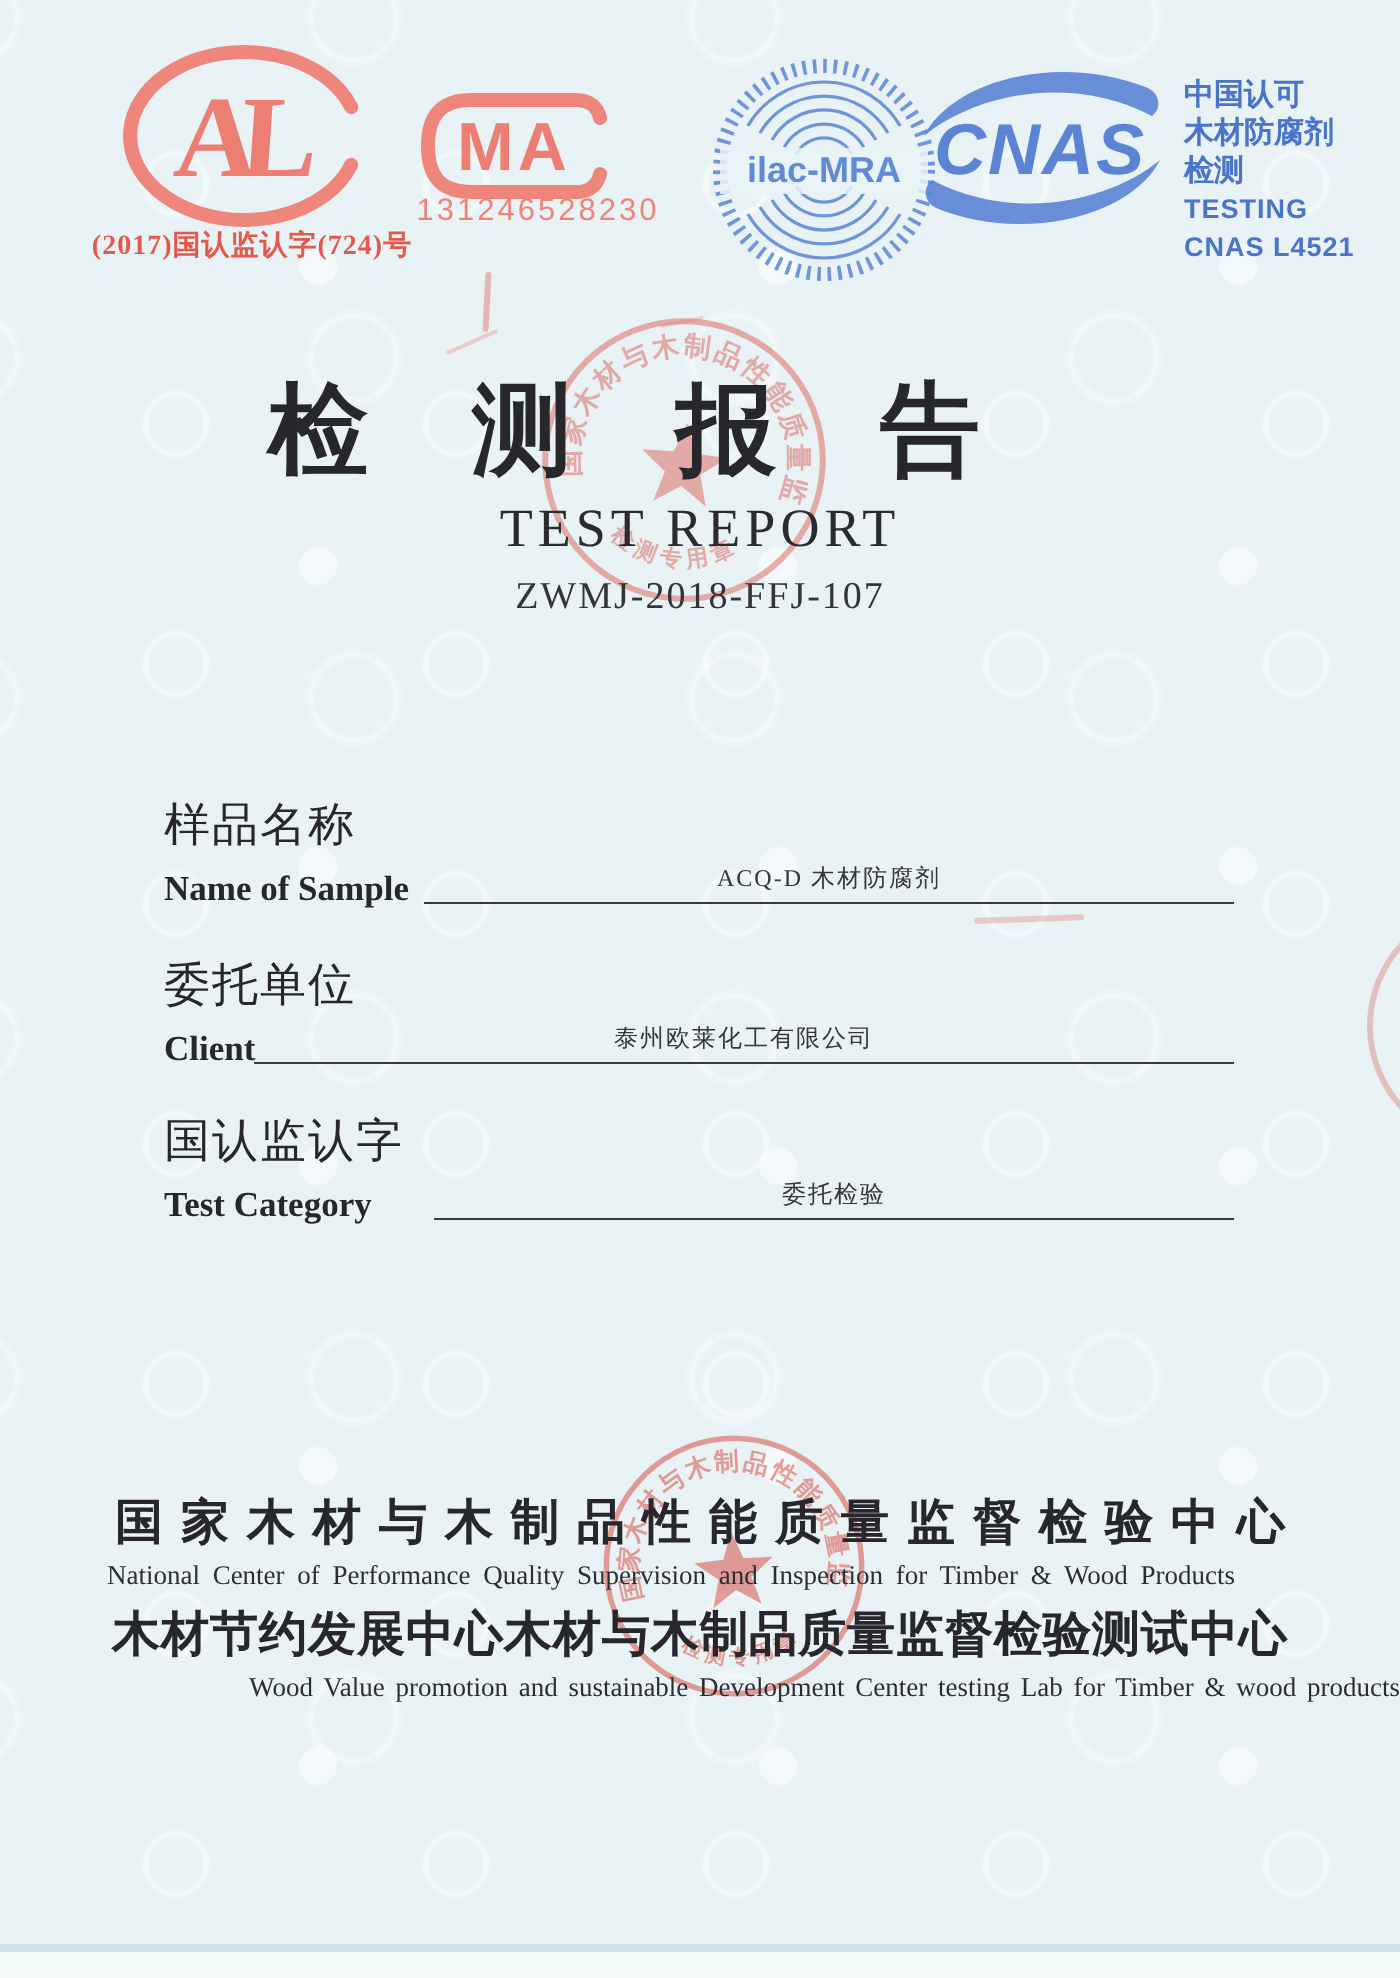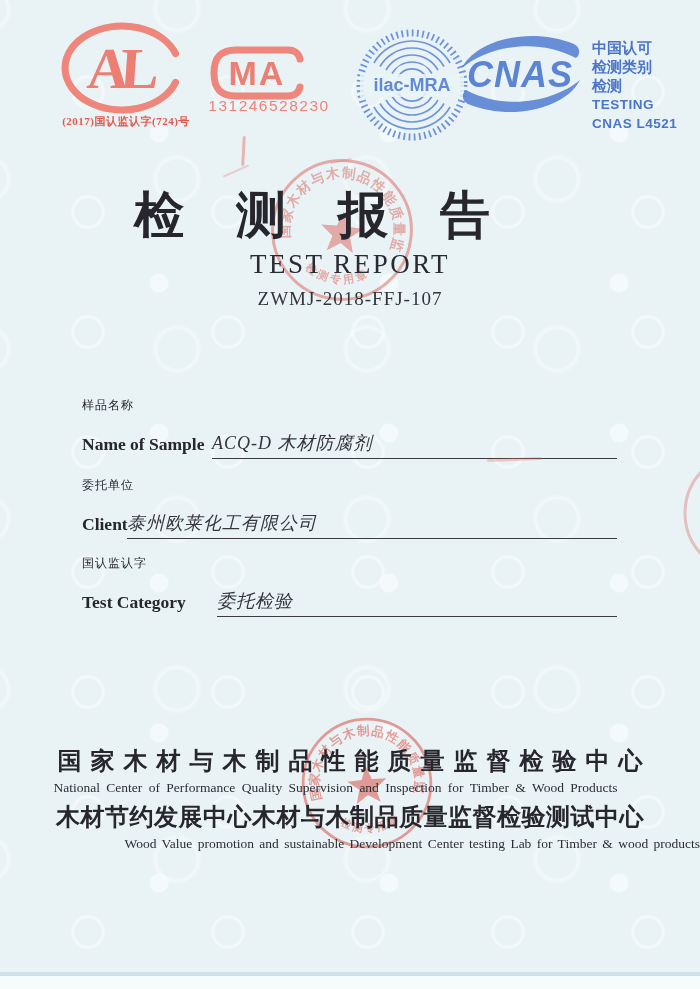--- a/index.html
+++ b/index.html
@@ -14,42 +14,42 @@
       radial-gradient(circle, rgba(255,255,255,0) 19px, rgba(255,255,255,.45) 21px, rgba(255,255,255,0) 25px),
       radial-gradient(circle, rgba(255,255,255,.5) 0 9px, rgba(255,255,255,0) 10px);
     background-size:140px 120px, 190px 170px, 230px 150px;
     background-position:18px 32px, 82px 94px, 44px 58px;
     color:#23232a;
   }
   .abs { position:absolute; }
 
   
   .cal-caption { left:40px; top:114px; width:172px; text-align:center;
-    font-size:11px; font-weight:bold; color:#e25a4e; letter-spacing:.5px; }
+    font-size:14px; font-weight:bold; color:#e25a4e; letter-spacing:.5px; }
   .cma-number { left:206px; top:97px; width:126px; text-align:center;
     font-size:15.5px; color:#ef837a; letter-spacing:1.5px; font-family:"Liberation Sans",sans-serif; }
   .cnas-lines { left:592px; top:38px; line-height:19px; color:#4a74c8;
     font-weight:bold; font-size:15px; font-family:Liberation Sans, sans-serif; }
   .cnas-lines .en { font-size:13.5px; letter-spacing:.5px; }
 
   
   .title-cn { left:0; top:182px; width:624px; text-align:center;
     font-size:50px; font-weight:bold; letter-spacing:52px; text-indent:52px;
     color:#26262c; }
   .title-en { left:0; top:249px; width:700px; text-align:center;
     font-size:27px; font-weight:normal; letter-spacing:2.5px; color:#2a2a31; }
   .report-no { left:0; top:288px; width:700px; text-align:center;
     font-size:19px; letter-spacing:1px; color:#33333a; }
 
   
-  .f-label-cn { left:82px; font-size:12px; color:#26262c;
+  .f-label-cn { left:82px; font-size:23px; color:#26262c;
     font-family:"Liberation Sans","Liberation Serif",sans-serif; letter-spacing:1px; }
   .f-label-en { left:82px; font-size:17.5px; font-weight:bold; color:#26262c; }
-  .f-line { border-bottom:1.5px solid #3a3a40; 
-    font-size:18px; color:#35353c; padding-bottom:3px; letter-spacing:1px;font-style:italic; }
+  .f-line { border-bottom:1.5px solid #3a3a40; text-align:center;
+    font-size:12px; color:#35353c; padding-bottom:3px; letter-spacing:1px; }
 
   
   .org-cn1 { left:0; top:745px; width:700px; text-align:center; font-weight:bold;
     font-size:24px; letter-spacing:9px; text-indent:9px; color:#26262c;
     font-family:"Liberation Sans",sans-serif; }
   .org-en1 { left:0; top:780px; width:644px; text-align:center;
     font-size:13.5px; word-spacing:3px; color:#2d2d34;padding-left:27px; }
   .org-cn2 { left:0; top:801px; width:700px; text-align:center; font-weight:bold;
     font-size:24px; letter-spacing:.5px; color:#26262c;
     font-family:"Liberation Sans",sans-serif; }
@@ -103,21 +103,21 @@
   <svg class="abs" style="left:456px; top:30px;" width="130" height="88" viewBox="0 0 130 88">
     <g fill="#5b84d4" opacity=".9">
       <path d="M6 38 C20 10 74 -4 118 14 C124 17 125 24 120 28 C78 6 30 18 6 38 Z"></path>
       <path d="M124 50 C110 78 56 92 12 74 C6 71 5 64 10 60 C52 82 100 70 124 50 Z"></path>
     </g>
     <text x="64" y="57" text-anchor="middle" font-size="36" font-weight="bold" font-style="italic" font-family="Liberation Sans, sans-serif" fill="#5b84d4" letter-spacing="1">CNAS</text>
   </svg>
 
   <div class="abs cnas-lines">
     <div>中国认可</div>
-    <div>检测类别</div>
+    <div>木材防腐剂</div>
     <div>检测</div>
     <div class="en">TESTING</div>
     <div class="en">CNAS L4521</div>
   </div>
 
   <svg class="abs seal" style="left:267px; top:155px; transform:rotate(6deg);" width="150" height="150" viewBox="0 0 160 160">
     <defs>
       <path id="sealArc1" d="M25.9 94.5 A56 56 0 1 1 134.1 94.5" fill="none"></path>
       <path id="sealBot1" d="M44 124 A57 57 0 0 0 116 124" fill="none"></path>
     </defs>

